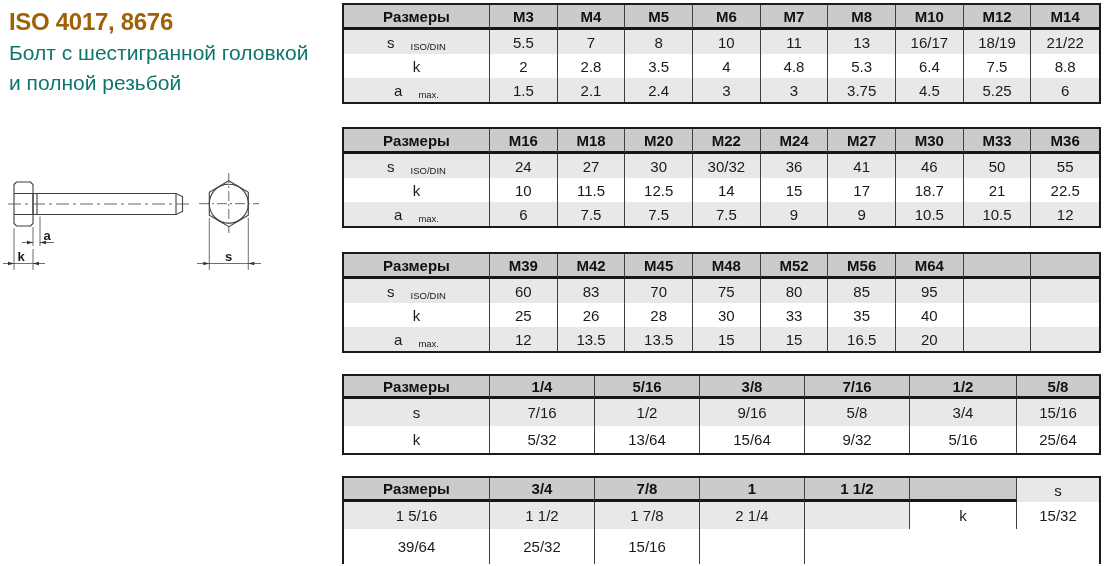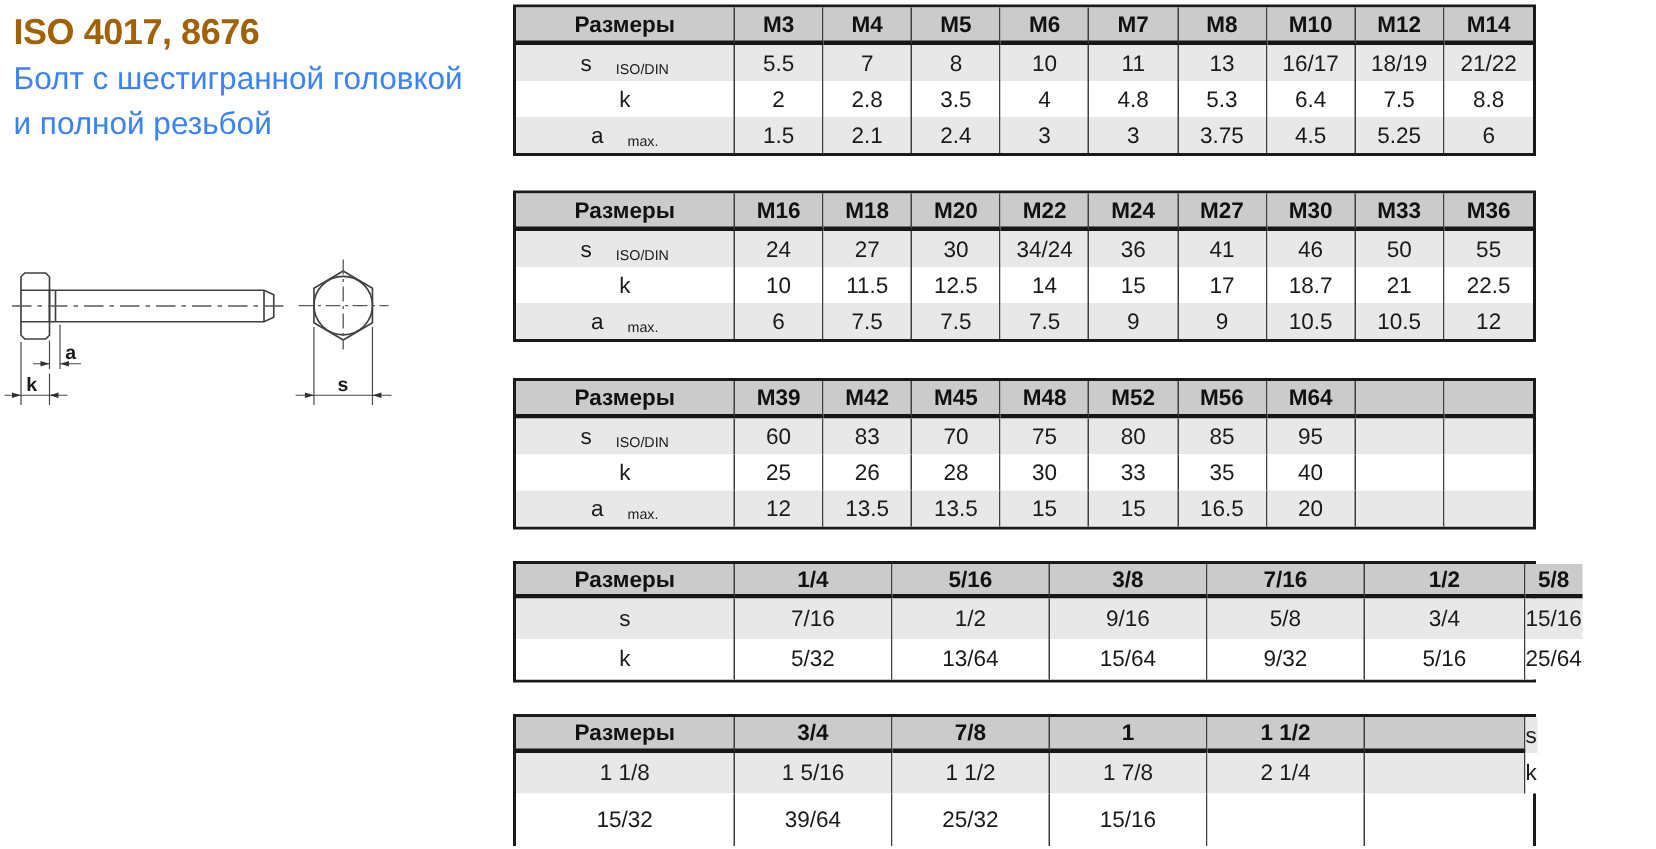--- a/index.html
+++ b/index.html
@@ -4,32 +4,32 @@
 <style>
   html,body{margin:0;padding:0;}
   body{
     width:1104px;height:566px;position:relative;overflow:hidden;
     background:#ffffff;color:#1a1a1a;
     font-family:"Liberation Sans", sans-serif;
   }
   
   .title-block{position:absolute;left:9px;top:6px;}
   .title-line{font-weight:bold;font-size:24px;line-height:32px;color:#a16207;letter-spacing:-0.3px;}
-  .desc-line{font-size:21px;line-height:30px;color:#3b82f6;}
+  .desc-line{font-size:21px;line-height:30px;color:#0f766e;}
   
   .diagram{position:absolute;left:0;top:168px;width:280px;height:112px;}
   .diagram .outline{stroke:#404040;stroke-width:1.1;fill:none;}
   .diagram .thin{stroke:#4a4a4a;stroke-width:0.8;fill:none;}
   .diagram .cline{stroke:#5a5a5a;stroke-width:0.9;fill:none;}
   .diagram .arrow{fill:#333;stroke:none;}
   .diagram text{font-family:"Liberation Sans", sans-serif;font-size:13px;font-weight:bold;fill:#1a1a1a;}
   
   #tables{position:absolute;left:0;top:0;width:1104px;height:566px;}
   .dim-table{
-    position:absolute;left:342px;width:682px;display:grid;
+    position:absolute;left:342px;width:759px;display:grid;
     border:2px solid #1a1a1a;background:#fff;box-sizing:border-box;
   }
   .cols-metric{grid-template-columns:146px repeat(9,1fr);grid-template-rows:25px 24px 24px 24px;}
   .cols-inch  {grid-template-columns:146px 105px 105px 105px 105px 107px 1fr;grid-template-rows:23px 27px 27px;}
   .pos-1{top:3px;}
   .pos-2{top:127px;}
   .pos-3{top:252px;}
   .pos-4{top:374px;}
   .pos-5{top:476px;grid-template-rows:24px 27px 35px;border-bottom:none;}
   .dim-table > div{
@@ -157,21 +157,21 @@
       <div class="hcell">M30</div>
       <div class="hcell">M33</div>
       <div class="hcell">M36</div>
       <div class="cell shaded">
         <span>s</span>
         <span class="sub">ISO/DIN</span>
       </div>
       <div class="cell shaded">24</div>
       <div class="cell shaded">27</div>
       <div class="cell shaded">30</div>
-      <div class="cell shaded">34/24</div>
+      <div class="cell shaded">30/32</div>
       <div class="cell shaded">36</div>
       <div class="cell shaded">41</div>
       <div class="cell shaded">46</div>
       <div class="cell shaded">50</div>
       <div class="cell shaded">55</div>
       <div class="cell">
         <span>k</span>
       </div>
       <div class="cell">10</div>
       <div class="cell">11.5</div>
@@ -276,21 +276,20 @@
     <div class="dim-table cols-inch pos-5">
       <div class="hcell">Размеры</div>
       <div class="hcell">3/4</div>
       <div class="hcell">7/8</div>
       <div class="hcell">1</div>
       <div class="hcell">1 1/2</div>
       <div class="hcell"></div>
       <div class="cell shaded">
         <span>s</span>
       </div>
-      <div class="cell shaded">1 1/8</div>
       <div class="cell shaded">1 5/16</div>
       <div class="cell shaded">1 1/2</div>
       <div class="cell shaded">1 7/8</div>
       <div class="cell shaded">2 1/4</div>
       <div class="cell shaded"></div>
       <div class="cell">
         <span>k</span>
       </div>
       <div class="cell">15/32</div>
       <div class="cell">39/64</div>

